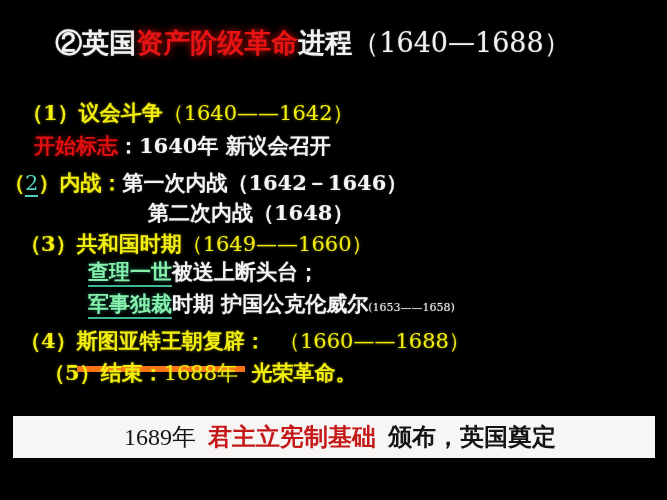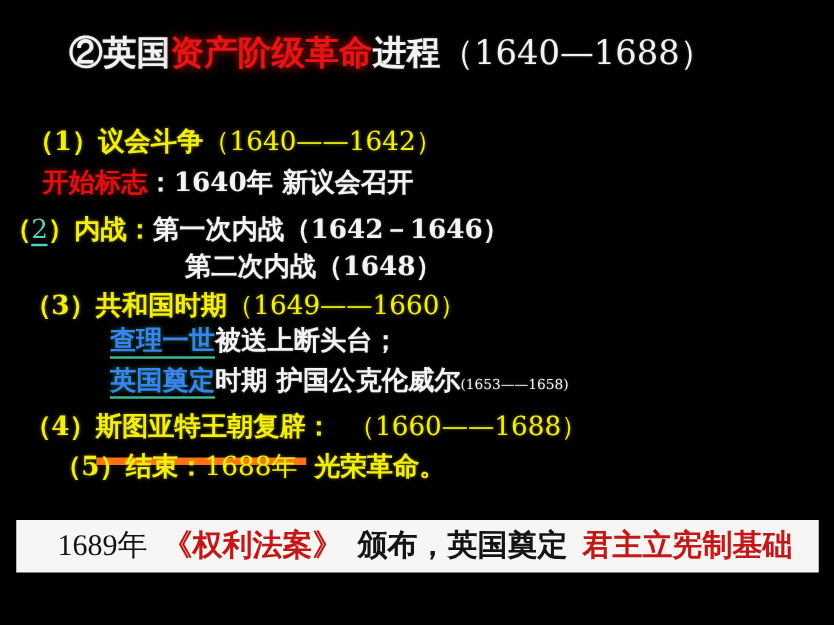--- a/index.html
+++ b/index.html
@@ -68,21 +68,21 @@
     color: #f4f4f4;
     font-weight: bold;
     text-shadow: 0 0 2px rgba(255,255,255,0.3);
   }
   .red {
     color: #e01010;
     font-weight: bold;
     text-shadow: 0 0 5px rgba(190,10,10,0.7);
   }
   .teal-u {
-    color: #3b82f6;
+    color: #86efac;
     font-weight: bold;
     border-bottom: 2px solid #3fb795;
     padding-bottom: 1px;
     text-shadow: 0 0 4px rgba(40,170,130,0.6);
   }
   .yellow-u {
     color: #f2ee10;
     font-weight: bold;
     border-bottom: 6px solid #f97316;
     padding-bottom: 13px;
@@ -164,31 +164,30 @@
 
   <div class="line" id="l-3">
     <span class="yellow">（3）</span><span class="yellow">共和国时期</span><span class="yellow num">（1649——1660）</span>
   </div>
 
   <div class="line" id="l-3-sub">
     <span class="teal-u">查理一世</span><span class="white">被送上断头台；</span>
   </div>
 
   <div class="line" id="l-3-sub2">
-    <span class="teal-u">英国奠定</span><span class="white">时期 护国公克伦威尔</span><span class="white num small">(1653——1658)</span>
+    <span class="teal-u">军事独裁</span><span class="white">时期 护国公克伦威尔</span><span class="white num small">(1653——1658)</span>
   </div>
 
   <div class="line" id="l-4">
     <span class="yellow">（4）</span><span class="yellow-u">斯图亚特王朝复辟</span><span class="yellow">：</span>&nbsp;&nbsp;<span class="yellow num">（1660——1688）</span>
   </div>
 
   <div class="line" id="l-5">
     <span class="yellow">（5）</span><span class="yellow">结束：</span><span class="yellow num">1688年</span>&nbsp;&nbsp;<span class="yellow">光荣革命。</span>
   </div>
 
   <div id="banner">
     <span class="b-text b-black-num">1689年 </span>
-      <span class="b-text b-red">《权利法案》</span>
+      <span class="b-text b-red">君主立宪制基础</span>
       <span class="b-text b-black">颁布，英国奠定</span>
-      <span class="b-text b-red">君主立宪制基础</span>
   </div>
 
 </div>
 
 </body></html>

